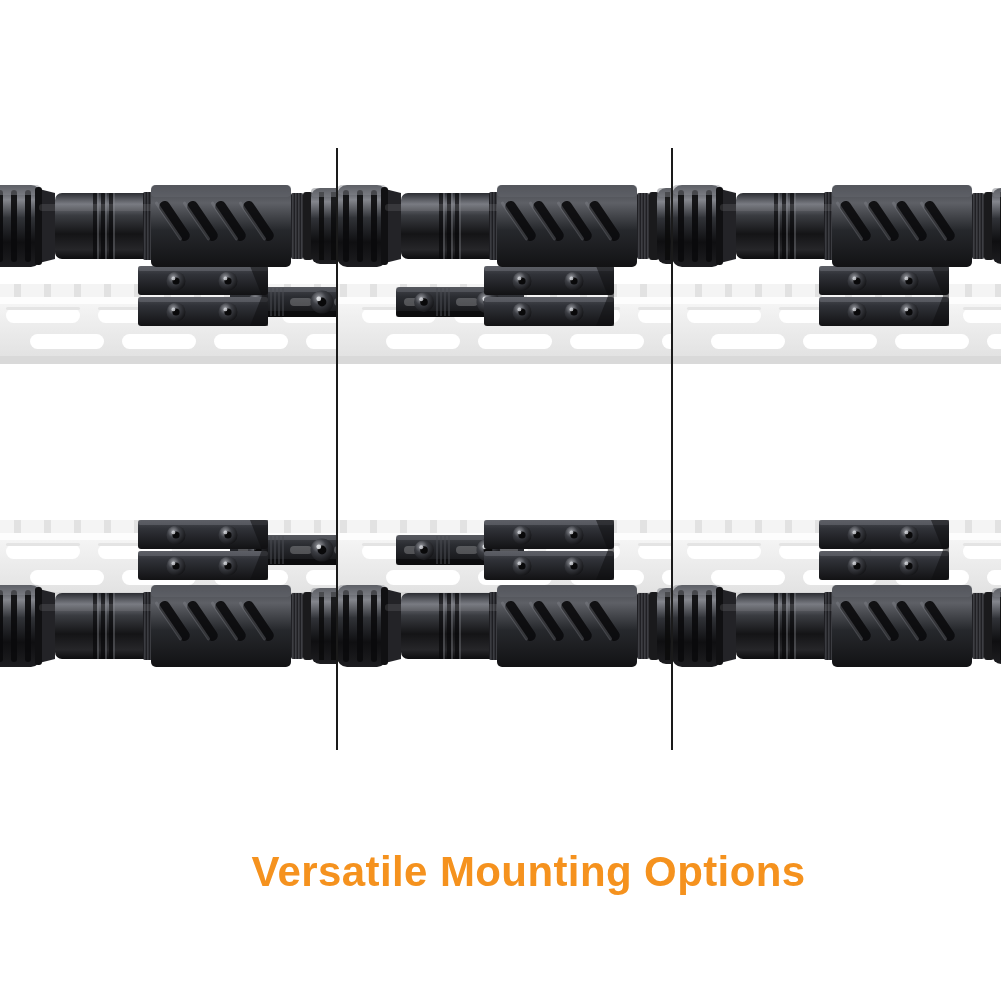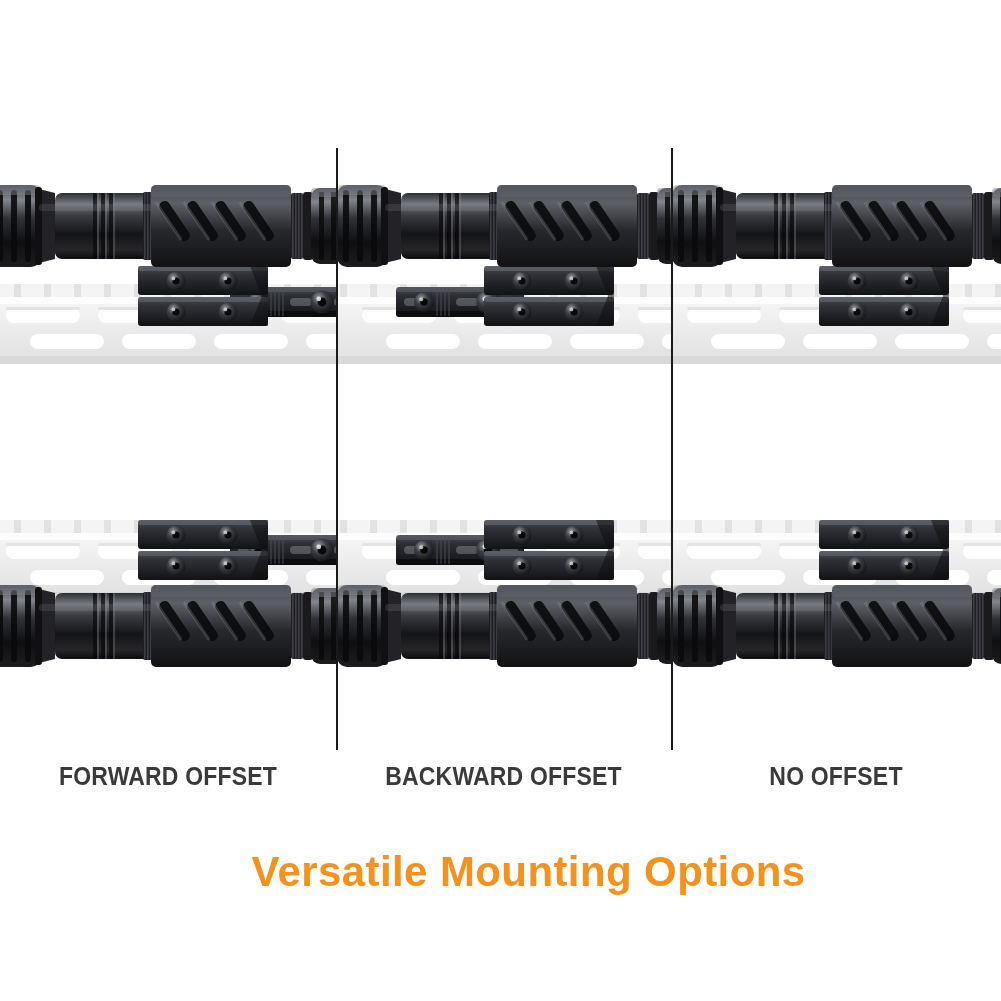--- a/index.html
+++ b/index.html
@@ -407,21 +407,16 @@
         <g>
           <use href="#assembly" transform="translate(215,148)"></use>
         </g>
       </svg>
     </div>
   </div>
 
   <div class="divider divider-1" style="background: rgb(26, 26, 26);"></div>
   <div class="divider divider-2" style="background: rgb(26, 26, 26);"></div>
 
-  <div class="captions">
-    <div class="caption caption-0" style="color: rgb(58, 58, 58);">FORWARD OFFSET</div>
-    <div class="caption caption-1" style="color: rgb(58, 58, 58);">BACKWARD OFFSET</div>
-    <div class="caption caption-2" style="color: rgb(58, 58, 58);">NO OFFSET</div>
-  </div>
 
   <div class="headline" style="color: rgb(245, 146, 30);">Versatile Mounting Options</div>
 
 </div>
 
 </body></html>

